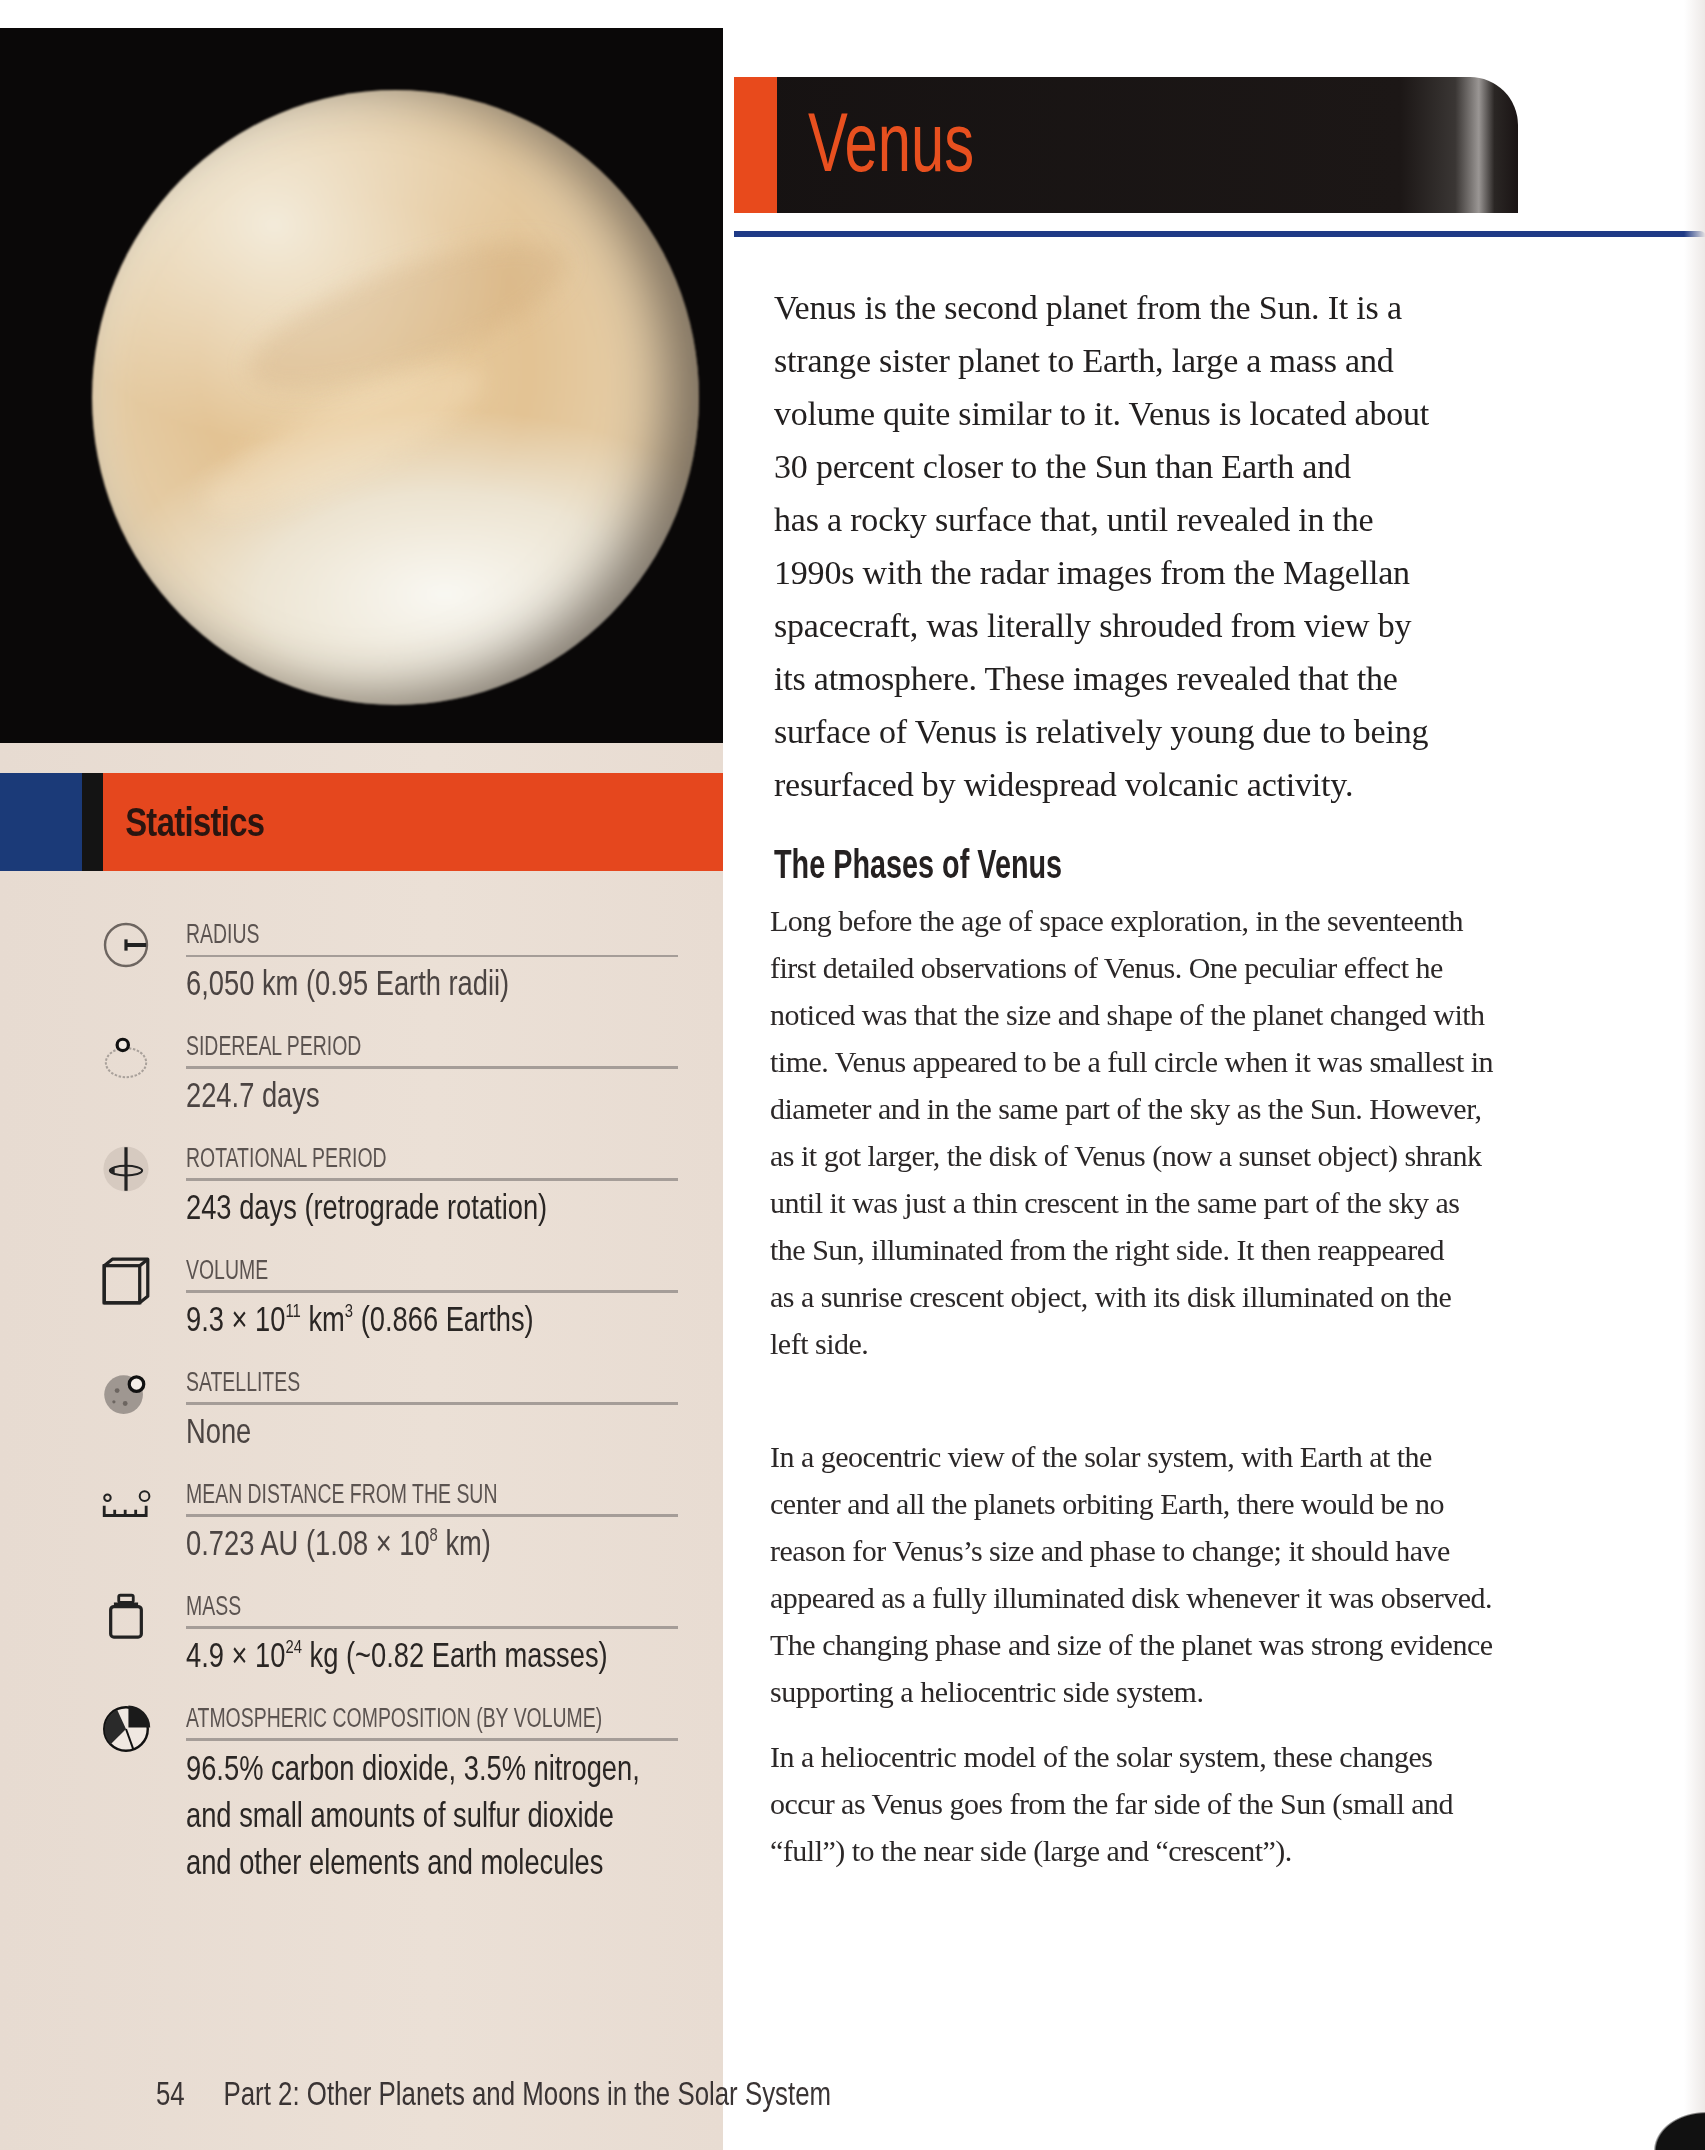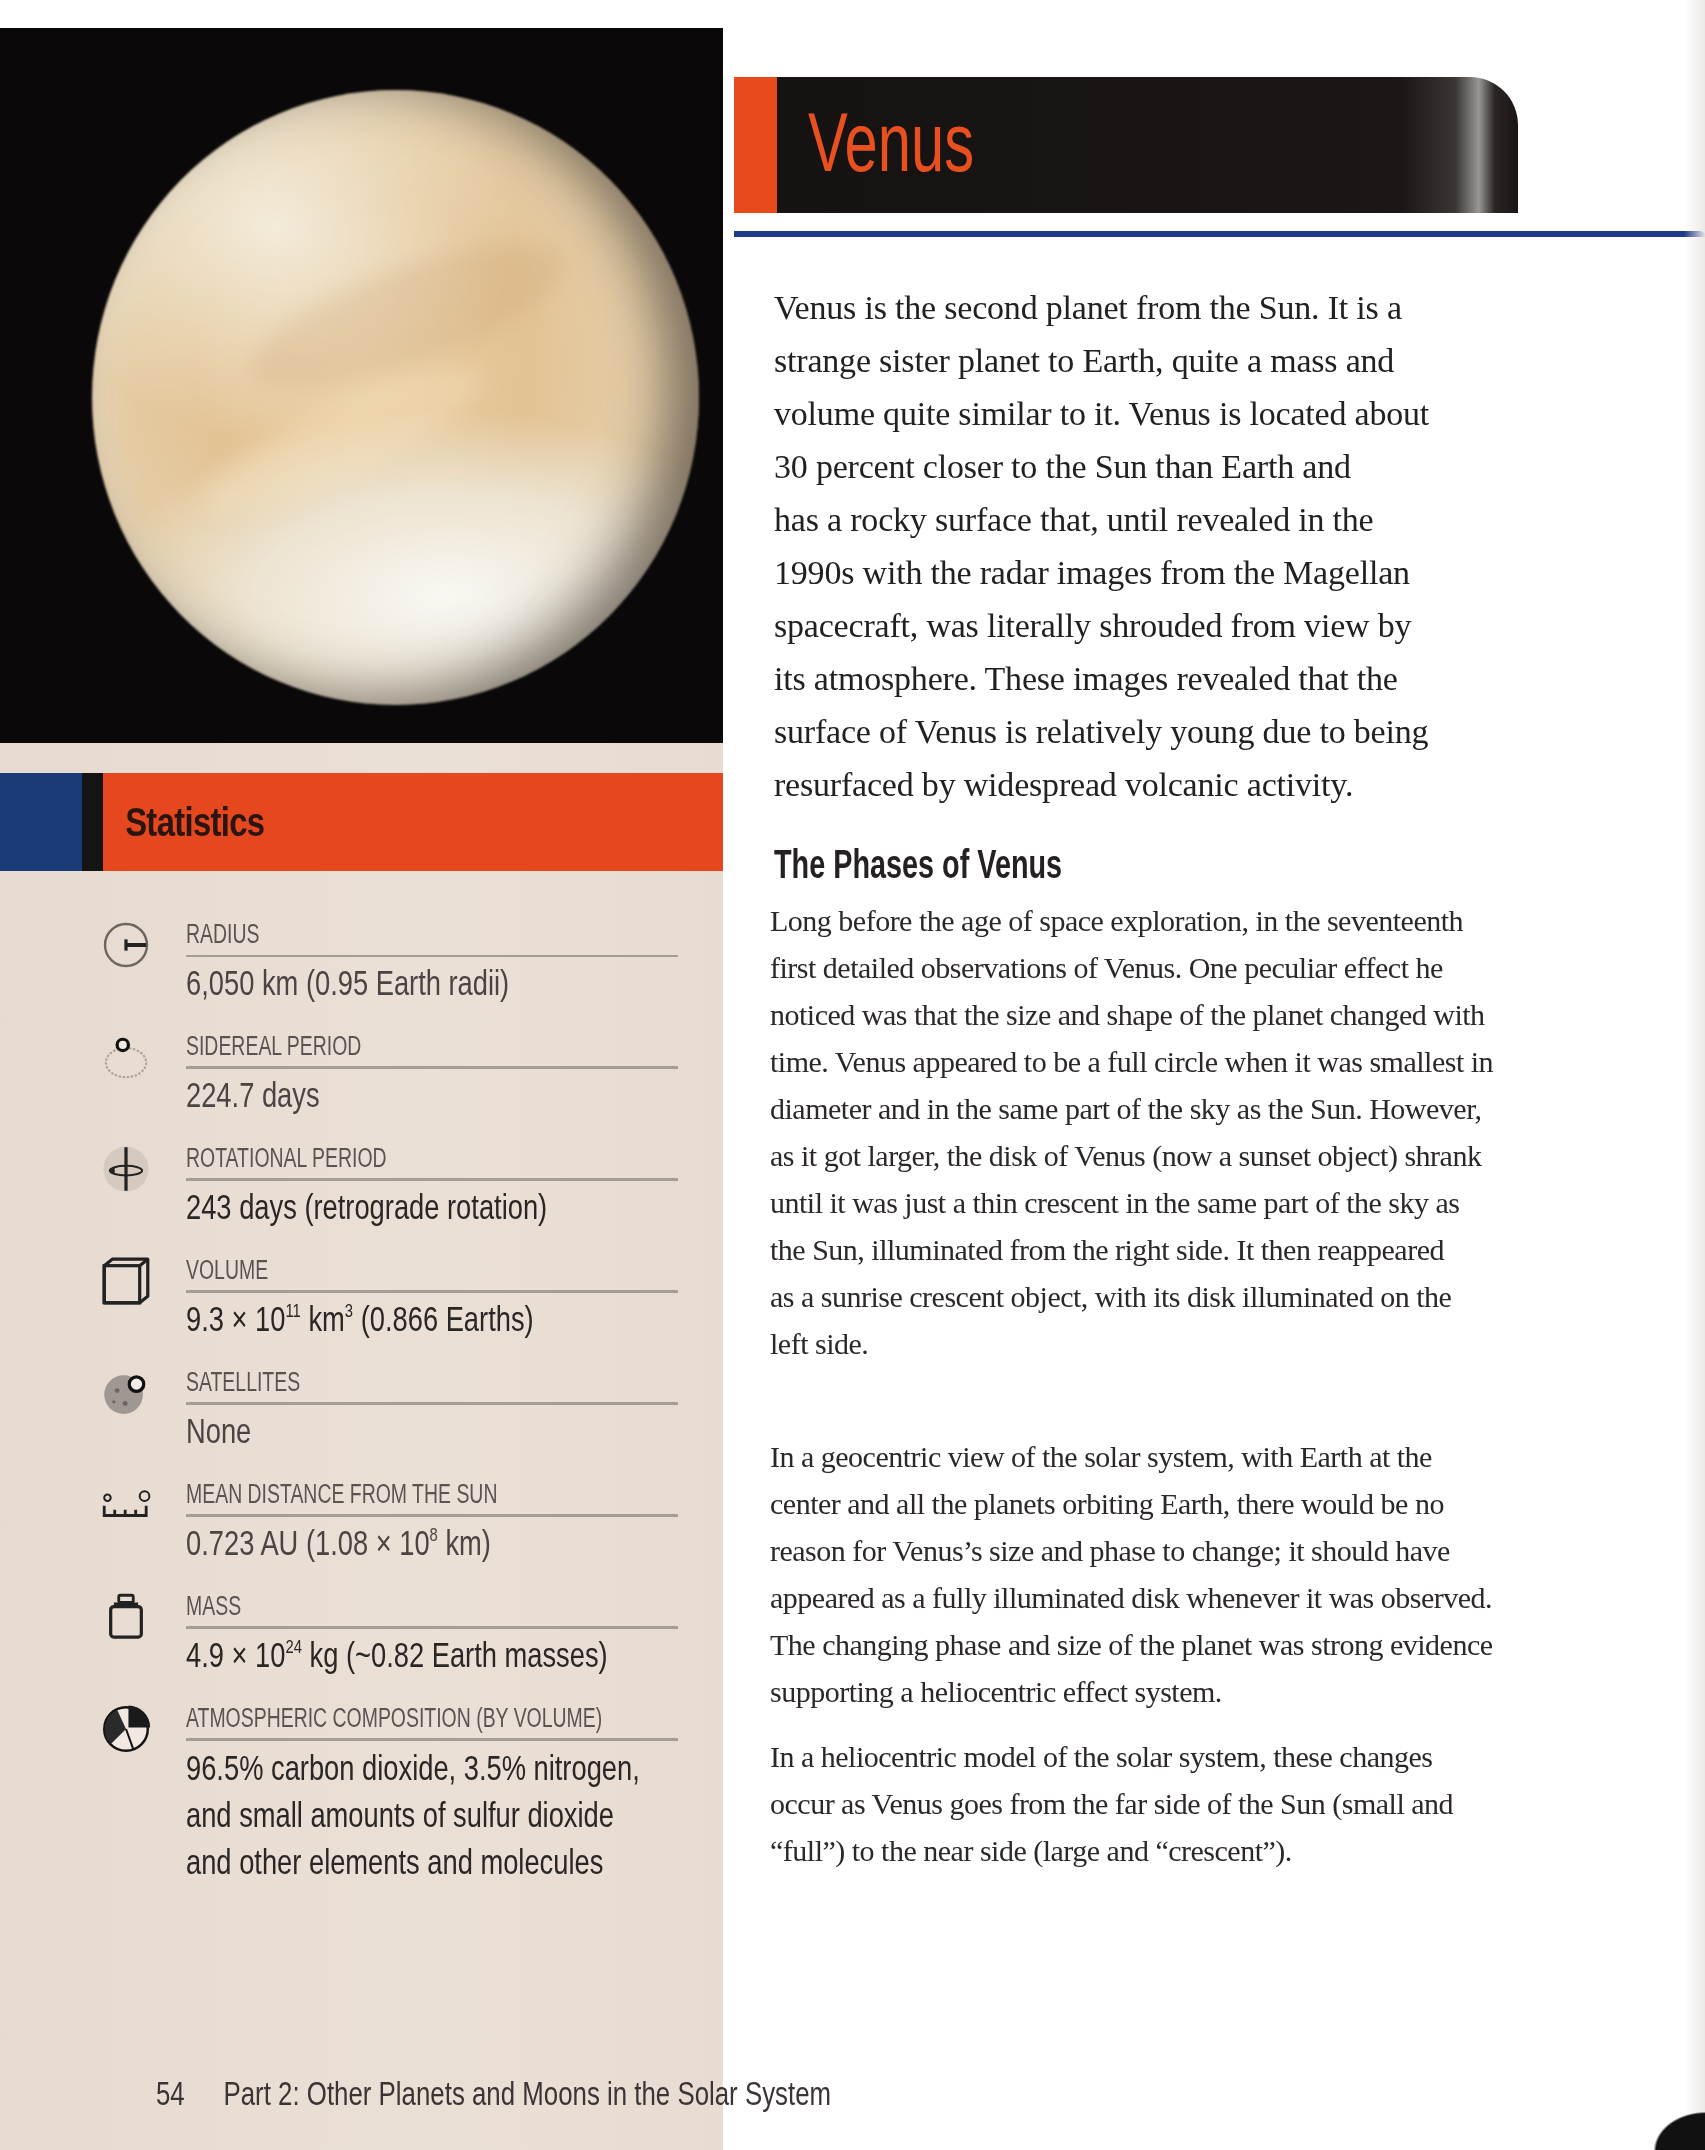--- a/index.html
+++ b/index.html
@@ -271,21 +271,21 @@
 </div>
 
 <div class="title-band">
   <div class="orange-tab"></div>
   <div class="title">Venus</div>
 </div>
 <div class="title-rule"></div>
 
 <div class="intro">
   <span class="line">Venus is the second planet from the Sun. It is a</span>
-  <span class="line">strange sister planet to Earth, quite a mass and</span>
+  <span class="line">strange sister planet to Earth, large a mass and</span>
   <span class="line">volume quite similar to it. Venus is located about</span>
   <span class="line">30 percent closer to the Sun than Earth and</span>
   <span class="line">has a rocky surface that, until revealed in the</span>
   <span class="line">1990s with the radar images from the Magellan</span>
   <span class="line">spacecraft, was literally shrouded from view by</span>
   <span class="line">its atmosphere. These images revealed that the</span>
   <span class="line">surface of Venus is relatively young due to being</span>
   <span class="line">resurfaced by widespread volcanic activity.</span>
 </div>
 
@@ -303,21 +303,21 @@
   <span class="line">as a sunrise crescent object, with its disk illuminated on the</span>
   <span class="line">left side.</span>
 </div>
 
 <div class="body-text" style="top:1433px;">
   <span class="line">In a geocentric view of the solar system, with Earth at the</span>
   <span class="line">center and all the planets orbiting Earth, there would be no</span>
   <span class="line">reason for Venus’s size and phase to change; it should have</span>
   <span class="line">appeared as a fully illuminated disk whenever it was observed.</span>
   <span class="line">The changing phase and size of the planet was strong evidence</span>
-  <span class="line">supporting a heliocentric effect system.</span>
+  <span class="line">supporting a heliocentric side system.</span>
 </div>
 
 <div class="body-text" style="top:1733px;">
   <span class="line">In a heliocentric model of the solar system, these changes</span>
   <span class="line">occur as Venus goes from the far side of the Sun (small and</span>
   <span class="line">“full”) to the near side (large and “crescent”).</span>
 </div>
 
 <div class="right-edge"></div>
 <div class="page-curl"></div>

